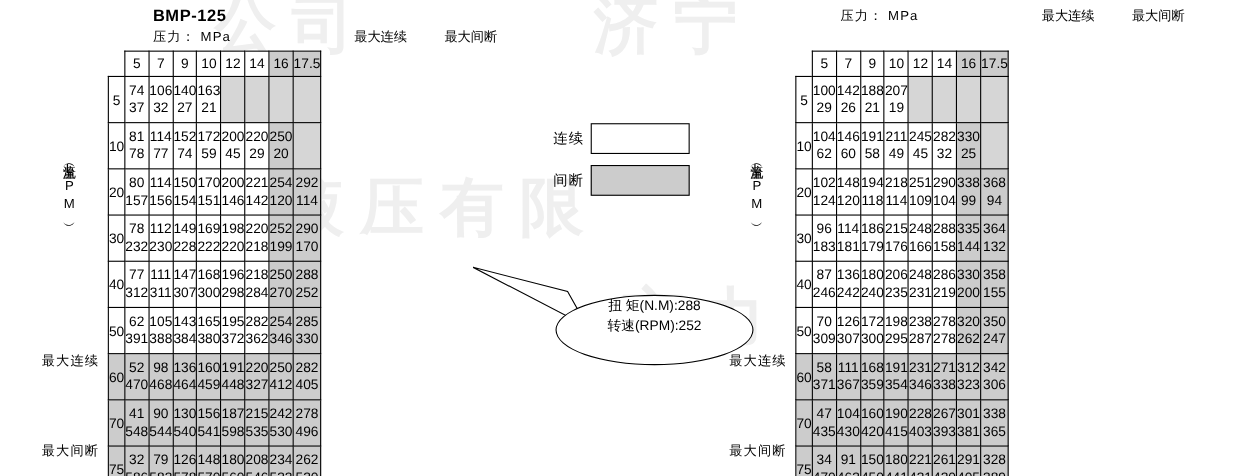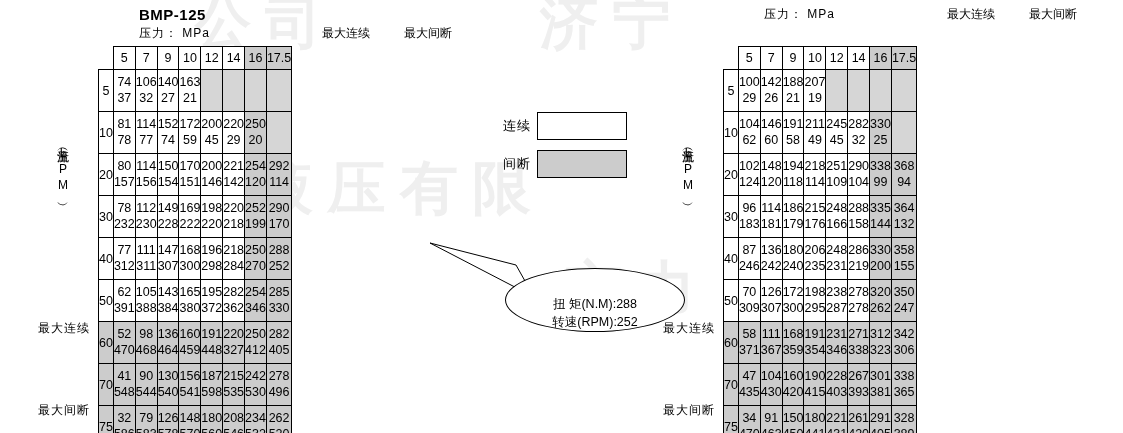--- a/index.html
+++ b/index.html
@@ -104,21 +104,21 @@
   .callout{
     position:absolute;left:505px;top:268px;
     width:178px;height:62px;
     border:1px solid #000;
     border-radius:50%/50%;
     background:#fff;
     z-index:3;
     display:flex;
     flex-direction:column;
     align-items:center;
-    justify-content:flex-end;
+    justify-content:flex-start;
   }
   .callout div{font-size:12.5px;line-height:1.45;}
   .callout-pointer{position:absolute;left:430px;top:225px;z-index:3;}
 </style>
 </head>
 <body>
 
 <div class="watermark wm1">公 司</div>
 <div class="watermark wm2">济 宁</div>
 <div class="watermark wm3">液 压 有 限</div>

